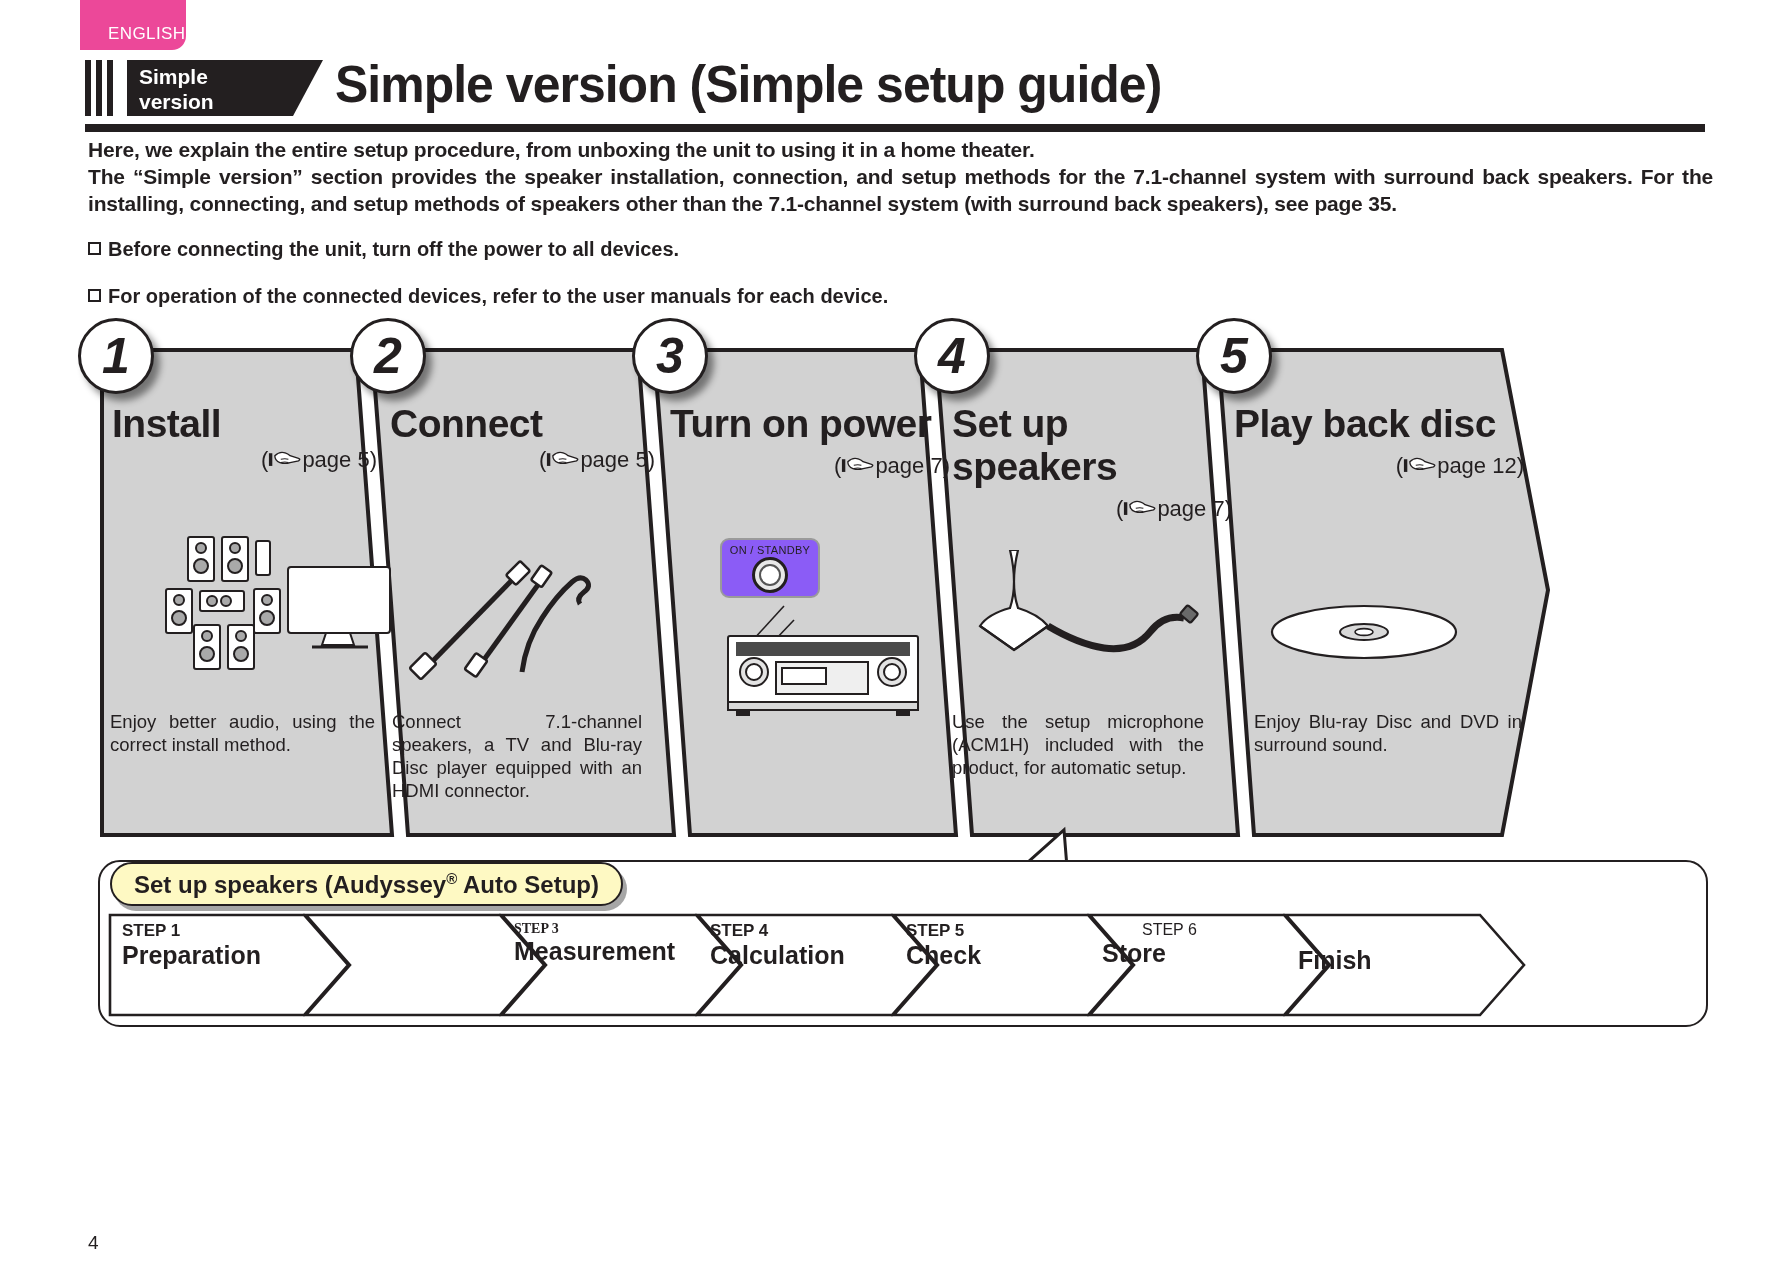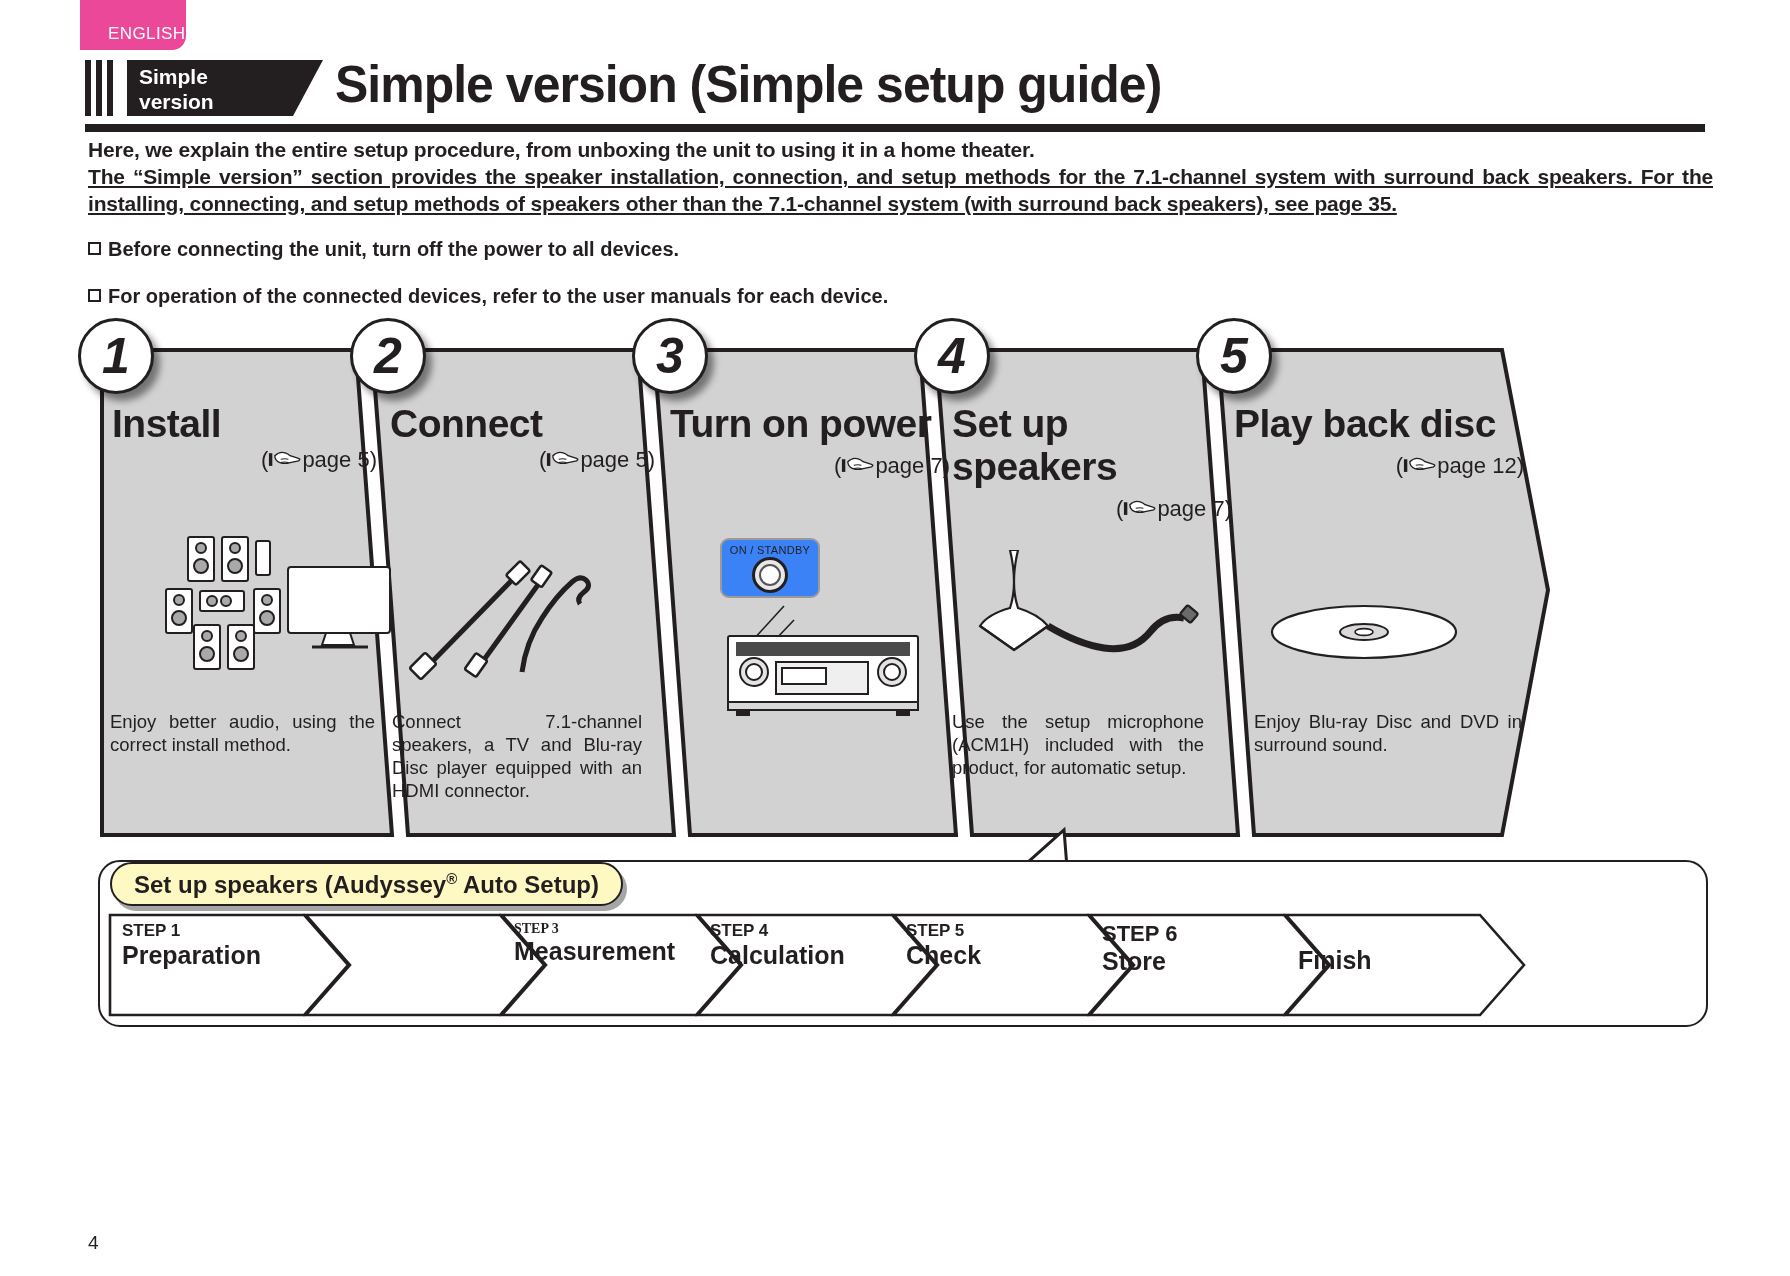--- a/index.html
+++ b/index.html
@@ -38,21 +38,21 @@
     font-family:"Liberation Sans", sans-serif;
     transform:scaleX(.96); transform-origin:left;
   }
   .rule{ position:absolute; left:85px; top:124px; width:1620px; height:8px; background:#231f20; }
 
   
   .intro{ position:absolute; left:88px; top:136px; width:1625px; }
   .intro p{
     font-size:21px; font-weight:bold; line-height:27px; letter-spacing:-.2px;
   }
-  .intro p.para2{ text-align:justify;text-decoration:underline; }
+  .intro p.para2{ text-align:justify; }
   .bullets{ position:absolute; left:88px; top:238px; width:1500px; }
   .bullets div{ font-size:20px; font-weight:bold; margin-bottom:24px; }
   .bullets .bx{ display:inline-block; width:13px; height:13px; border:2px solid #231f20;
                 margin-right:7px; position:relative; top:-1px; }
 
   
   .panels{ position:absolute; left:72px; top:340px; width:1660px; height:505px; }
 
   
   .panelsvg{ position:absolute; left:0; top:0; width:1660px; height:505px; }
@@ -223,21 +223,21 @@
   <div class="panel-content" style="left:598px; top:62px; width:280px;">
     <div class="panel-title">Turn on power</div>
     <div class="pageref" style="text-align:right; margin-top:8px;">(<svg class="hand" viewBox="0 0 40 26">
           <rect x="1" y="5" width="4" height="15" fill="#231f20"></rect>
           <path d="M8 8 q6 -6 13 -3 q3 1 5 3 l10 3 q3 1 0 3 l-10 2 q-6 2 -12 0 q-6 -2 -6 -8 z" fill="#fff" stroke="#231f20" stroke-width="1.6"></path>
           <path d="M15 12 q5 -1 9 0" stroke="#231f20" stroke-width="1.2" fill="none"></path>
           <path d="M15 16 q5 -1 9 0" stroke="#231f20" stroke-width="1.2" fill="none"></path>
         </svg><span>page 7</span>)</div>
   </div>
 
-  <div style="position:absolute; left:648px; top:198px; width:100px; height:60px; background:#3b82f6; border:2.5px solid #9a9a9a; border-radius:9px;">
+  <div style="position:absolute; left:648px; top:198px; width:100px; height:60px; background:#8b5cf6; border:2.5px solid #9a9a9a; border-radius:9px;">
     <div style="font-size:11px; text-align:center; padding-top:4px; letter-spacing:.3px;">ON / STANDBY</div>
     <div style="width:36px;height:36px;border-radius:50%;border:3px solid #231f20;margin:1px auto 0; background:#e8e8e8;">
       <div style="width:22px;height:22px;border-radius:50%;border:2px solid #555;margin:4px auto;background:#fff;"></div>
     </div>
   </div>
   <svg style="position:absolute; left:604px; top:250px;" width="280" height="130" viewBox="0 0 280 130">
     <path d="M108 16 L66 62" stroke="#231f20" stroke-width="1.6" fill="none"></path>
     <path d="M118 30 L80 70" stroke="#231f20" stroke-width="1.6" fill="none"></path>
     <g fill="#fff" stroke="#231f20" stroke-width="2">
       <rect x="52" y="46" width="190" height="72" rx="2"></rect>
@@ -321,21 +321,21 @@
     </div>
     <div style="position:absolute; left:602px; top:8px; width:180px;">
       <div style="font-size:17px; font-weight:bold;">STEP 4</div>
       <div style="font-size:25px; font-weight:bold; line-height:29px;">Calculation</div>
     </div>
     <div style="position:absolute; left:798px; top:8px; width:180px;">
       <div style="font-size:17px; font-weight:bold;">STEP 5</div>
       <div style="font-size:25px; font-weight:bold; line-height:29px;">Check</div>
     </div>
     <div style="position:absolute; left:994px; top:8px; width:180px;">
-      <div style="font-size:22px; font-weight:bold;">STEP 6</div>
+      <div style="font-size:16px; font-weight:normal;margin-left:40px;">STEP 6</div>
       <div style="font-size:25px; font-weight:bold; line-height:29px;">Store</div>
     </div>
     <div style="position:absolute; left:1190px; top:33px; width:180px;">
       <div style="font-size:25px; font-weight:bold; line-height:29px;">Finish</div>
     </div>
   </div>
 </div>
 
 <div class="pagenum">4</div>
 

